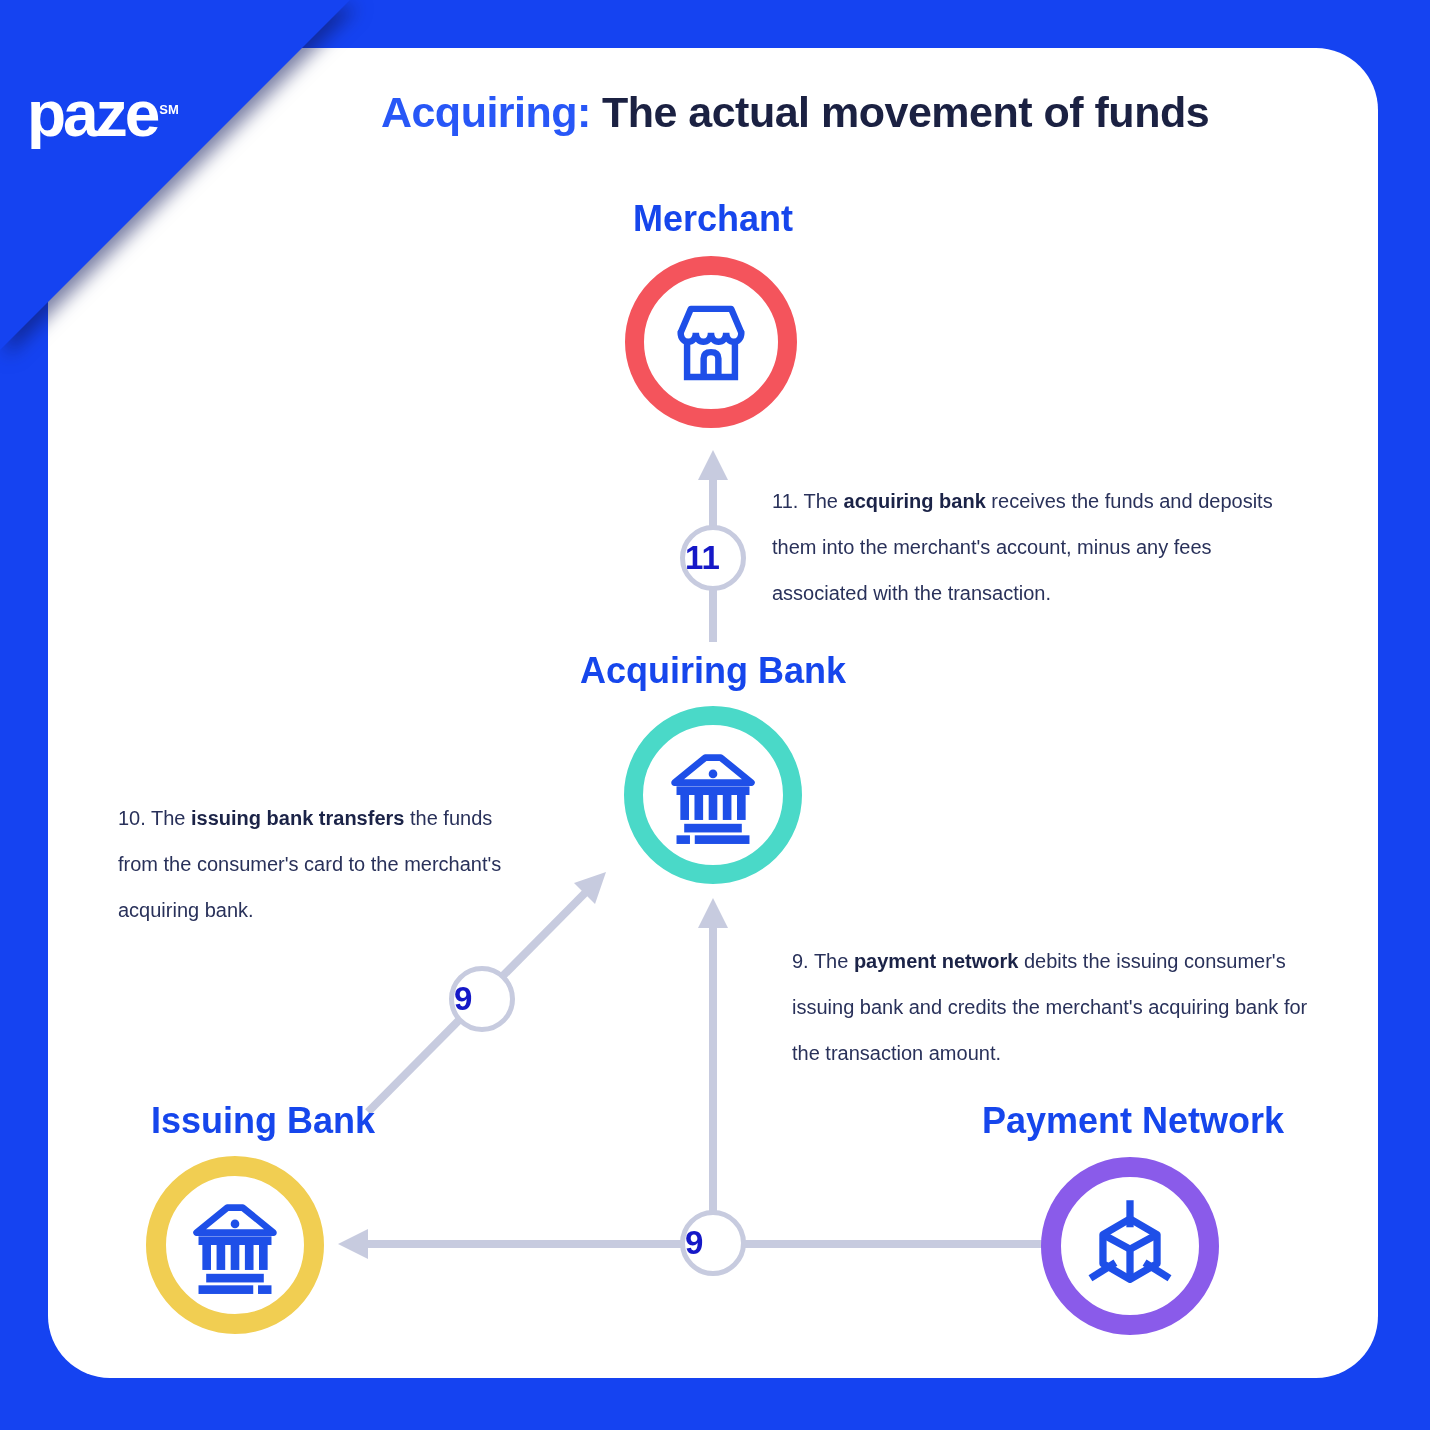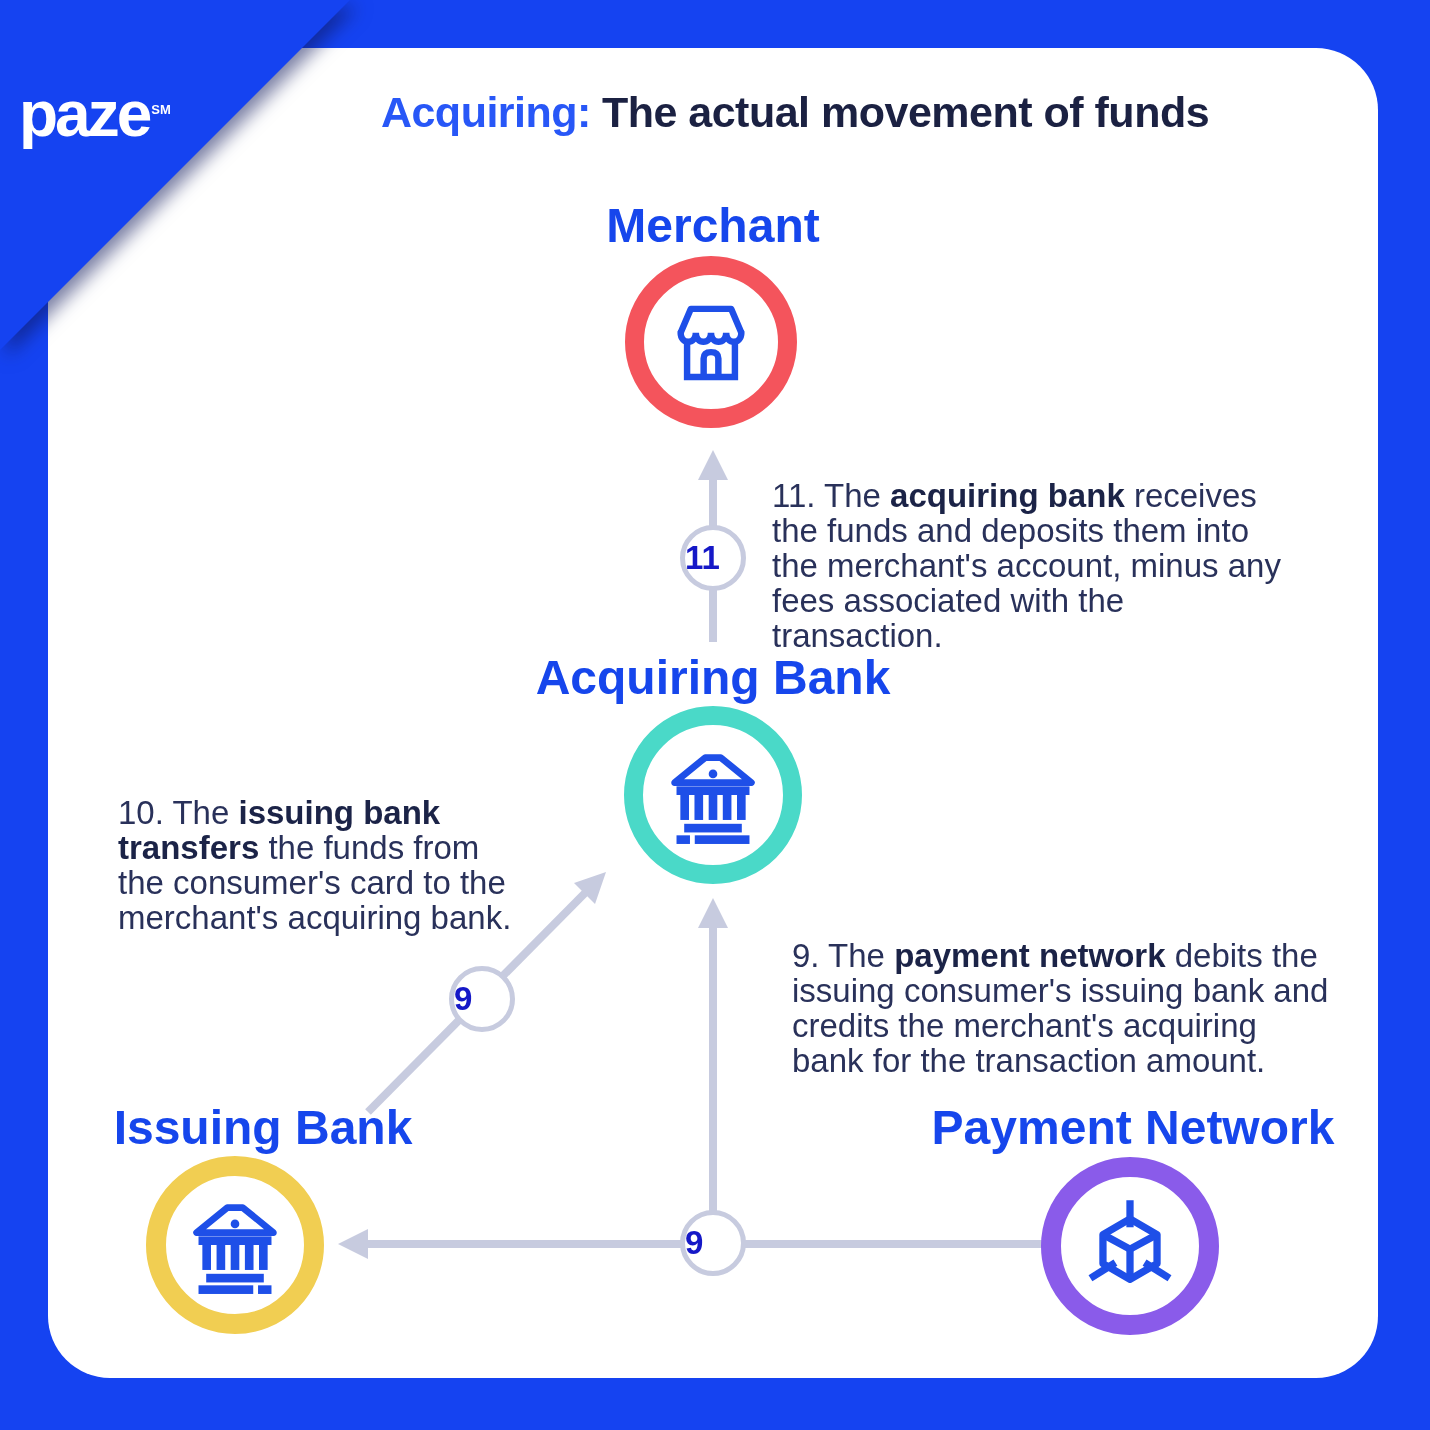--- a/index.html
+++ b/index.html
@@ -1,41 +1,41 @@
 <!DOCTYPE html>
 <html><head>
 <meta charset="utf-8">
 <style>
   html,body{margin:0;padding:0;}
   body{font-family:"Liberation Sans","DejaVu Sans",sans-serif;}
   .page{position:relative;width:1430px;height:1430px;background:#1543F1;overflow:hidden;}
   .card{position:absolute;left:48px;top:48px;width:1330px;height:1330px;background:#ffffff;border-radius:62px;}
   .fold-svg{position:absolute;left:0;top:0;overflow:visible;}
   .fold-tri{filter:drop-shadow(7px 7px 9px rgba(12,22,90,0.55));}
-  .logo{position:absolute;left:19px;top:78px;color:#ffffff;font-size:64px;font-weight:bold;letter-spacing:-3px;line-height:64px;}
+  .logo{position:absolute;left:27px;top:78px;color:#ffffff;font-size:64px;font-weight:bold;letter-spacing:-3px;line-height:64px;}
   .logo sup{font-size:13px;letter-spacing:0;vertical-align:super;margin-left:2px;}
   .title{position:absolute;left:795px;top:88px;transform:translateX(-50%);white-space:nowrap;font-size:43px;font-weight:800;letter-spacing:-0.5px;color:#1B2142;}
   .title .hl{color:#2857F7;margin-right:11px;}
-  .node-label{position:absolute;transform:translateX(-50%);white-space:nowrap;font-size:48px;font-weight:800;color:#1646EC;}
+  .node-label{position:absolute;transform:translateX(-50%);white-space:nowrap;font-size:36px;font-weight:800;color:#1646EC;}
   .ring{position:absolute;border-radius:50%;background:#fff;display:flex;align-items:center;justify-content:center;box-sizing:border-box;}
   .ring-merchant{left:625px;top:256px;width:172px;height:172px;border:19px solid #F4545C;}
   .ring-acquiring{left:624px;top:706px;width:178px;height:178px;border:19px solid #4AD9C8;}
   .ring-issuing{left:146px;top:1156px;width:178px;height:178px;border:20px solid #F1CE52;}
   .ring-network{left:1041px;top:1157px;width:178px;height:178px;border:20px solid #8A5BEA;}
   .icon{stroke:#1E4FE8;fill:none;stroke-width:7;}
   .icon .fill{fill:#1E4FE8;stroke:none;}
   .mirror{transform:scaleX(-1);}
   .arrows{position:absolute;left:0;top:0;}
   .arrows line{stroke:#C7CBDF;stroke-width:8;}
   .arrows polygon{fill:#C7CBDF;}
   .badge{position:absolute;width:66px;height:66px;border-radius:50%;background:#fff;border:5px solid #C7CBDF;box-sizing:border-box;display:flex;align-items:center;font-size:33px;font-weight:800;color:#1518C7;}
   .badge-9{left:680px;top:1210px;}
   .badge-10{left:449px;top:966px;}
   .badge-11{left:680px;top:525px;}
-  .step-text{position:absolute;font-size:33px;line-height:35px;color:#29315A;}
+  .step-text{position:absolute;font-size:20px;line-height:46px;color:#29315A;}
   .step-text .b{font-weight:bold;color:#1B2347;}
   .step-9{left:792px;top:938px;width:540px;}
   .step-10{left:118px;top:795px;width:400px;}
   .step-11{left:772px;top:478px;width:520px;}
 </style>
 </head>
 <body>
 
 <div class="page">
 

